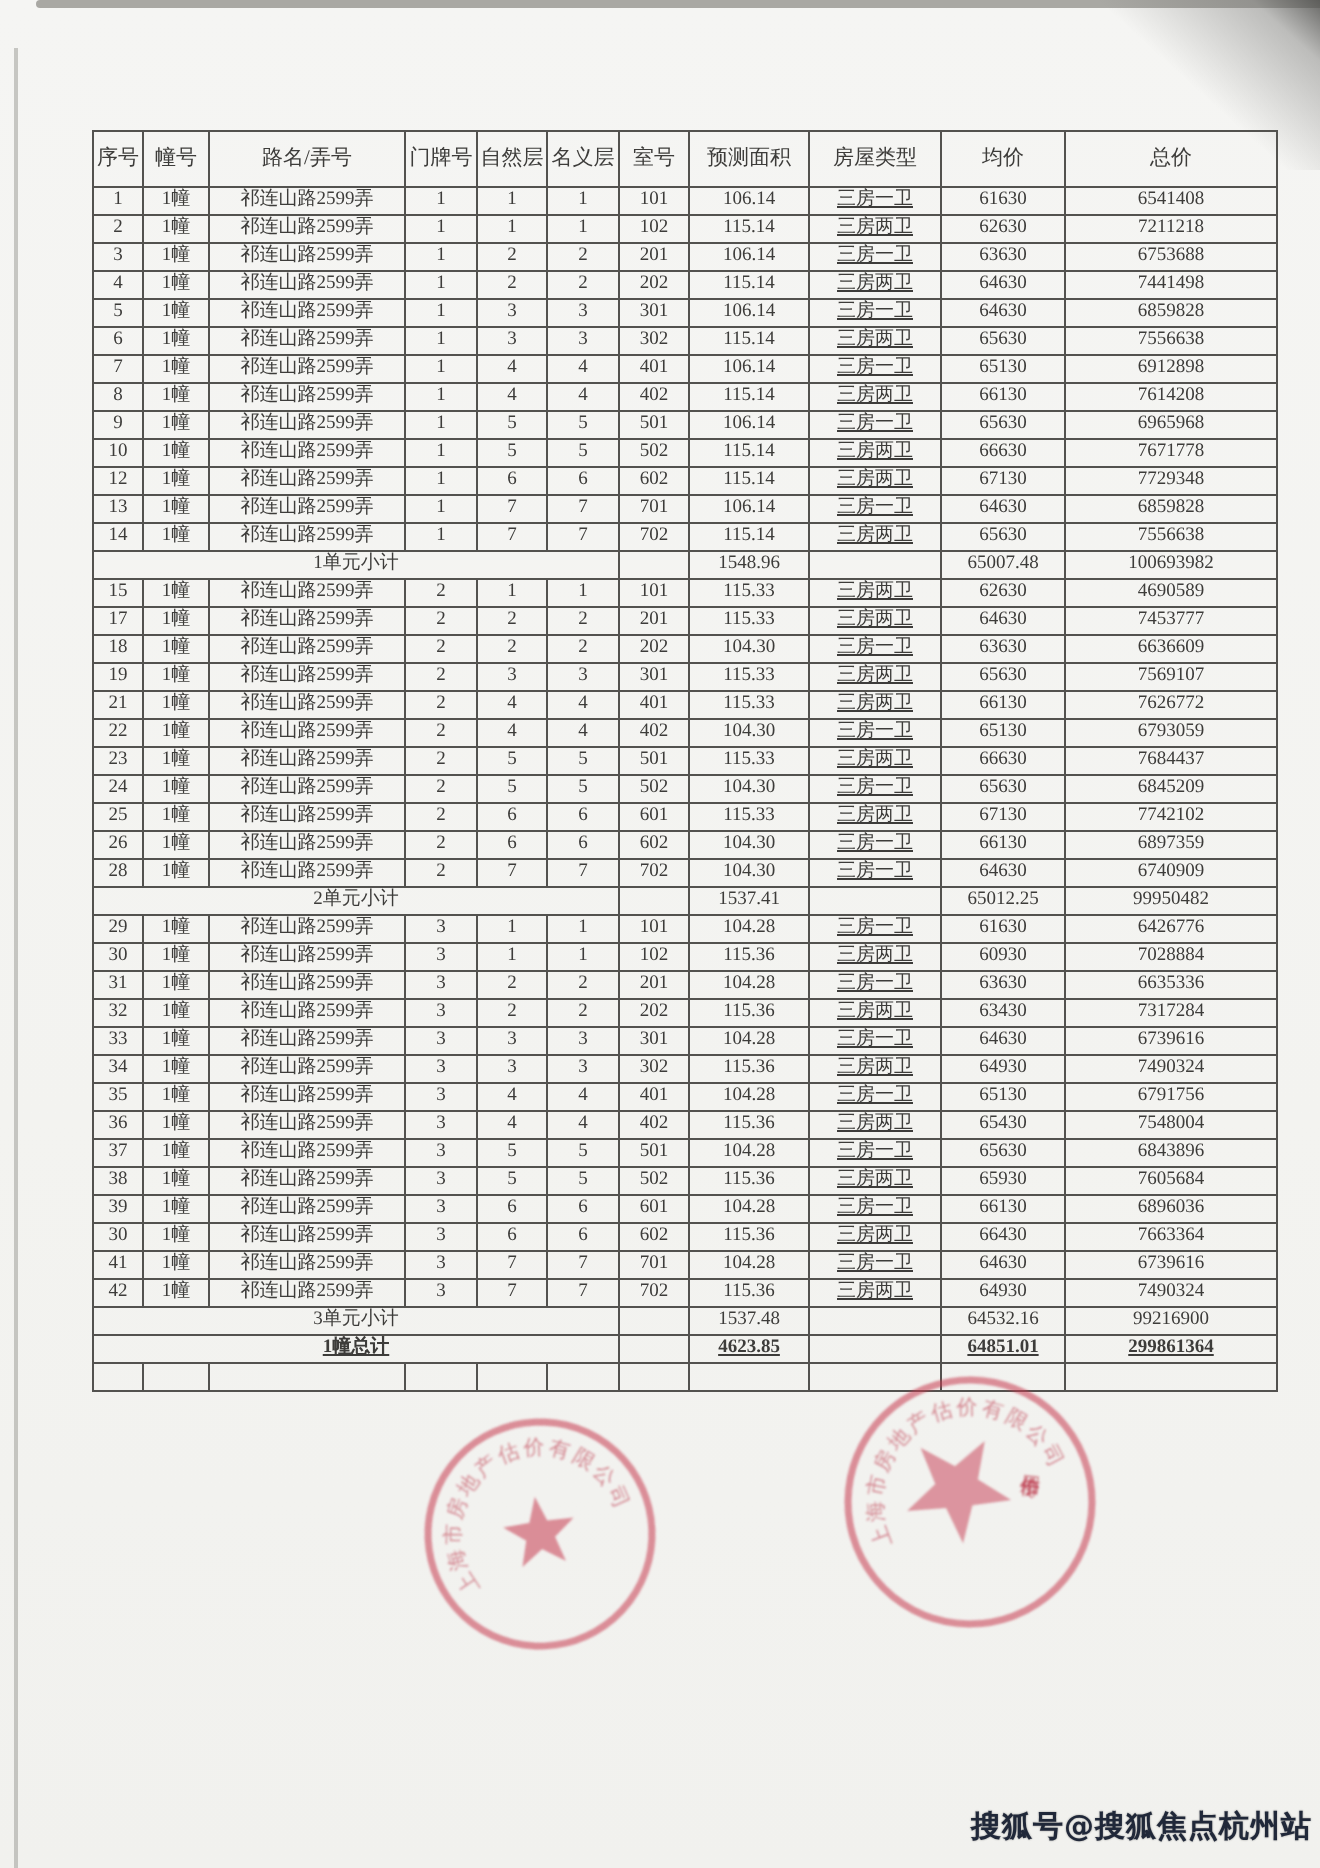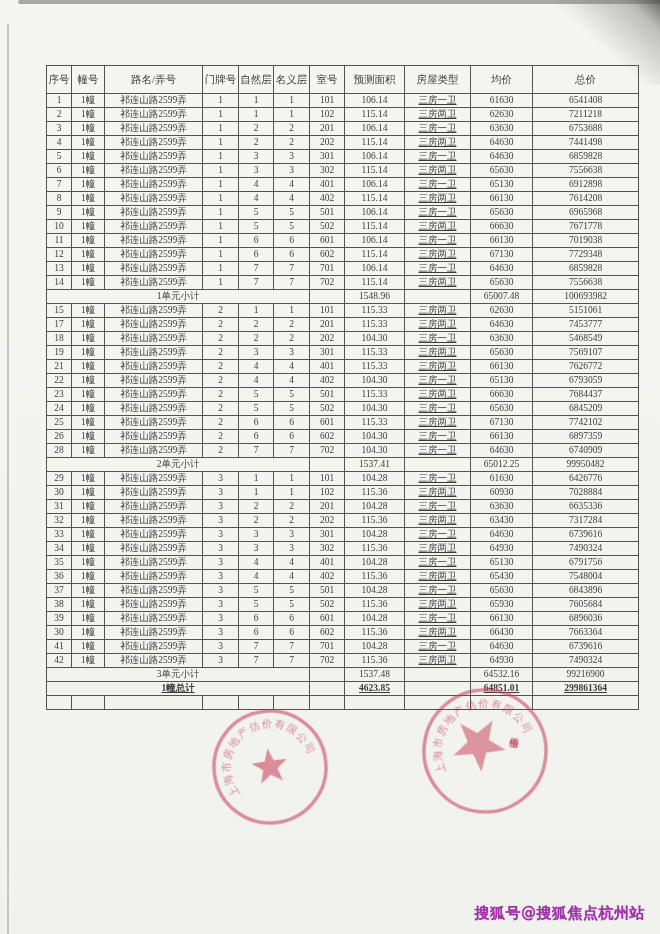--- a/index.html
+++ b/index.html
@@ -36,24 +36,24 @@
     font-size:9.5px; line-height:13px; height:13px;
     white-space:nowrap; overflow:hidden;
   }
   table.price th {
     height:27px; line-height:27px; font-size:10.5px; font-weight:normal;
   }
   td.housetype { text-decoration:underline; text-underline-offset:1px; }
   tr.total-row td { font-weight:bold;text-decoration:underline; }
   .stamp-layer { position:absolute; left:0; top:0; pointer-events:none; }
   .watermark {
-    position:absolute; right:15px; top:904px;
+    position:absolute; right:4px; top:904px;
     font-family:"DejaVu Sans","Liberation Sans",sans-serif;
     font-weight:bold; font-size:15px; letter-spacing:.5px;
-    color:#a21caf; opacity:.92;
+    color:#0f172a; opacity:.92;
     text-shadow:0 0 1px rgba(60,60,60,.6);
   }
 </style>
 </head>
 <body>
 
 <div class="paper"></div>
 <div class="edge-top"></div>
 <div class="edge-left"></div>
 <div class="corner-shade"></div>
@@ -212,33 +212,20 @@
         <td>1</td>
         <td>5</td>
         <td>5</td>
         <td>502</td>
         <td>115.14</td>
         <td class="housetype">三房两卫</td>
         <td>66630</td>
         <td>7671778</td>
       </tr>
       <tr>
-        <td>11</td>
-        <td>1幢</td>
-        <td>祁连山路2599弄</td>
-        <td>1</td>
-        <td>6</td>
-        <td>6</td>
-        <td>601</td>
-        <td>106.14</td>
-        <td class="housetype">三房一卫</td>
-        <td>66130</td>
-        <td>7019038</td>
-      </tr>
-      <tr>
         <td>12</td>
         <td>1幢</td>
         <td>祁连山路2599弄</td>
         <td>1</td>
         <td>6</td>
         <td>6</td>
         <td>602</td>
         <td>115.14</td>
         <td class="housetype">三房两卫</td>
         <td>67130</td>
@@ -282,21 +269,21 @@
         <td>15</td>
         <td>1幢</td>
         <td>祁连山路2599弄</td>
         <td>2</td>
         <td>1</td>
         <td>1</td>
         <td>101</td>
         <td>115.33</td>
         <td class="housetype">三房两卫</td>
         <td>62630</td>
-        <td>5151061</td>
+        <td>4690589</td>
       </tr>
       <tr>
         <td>17</td>
         <td>1幢</td>
         <td>祁连山路2599弄</td>
         <td>2</td>
         <td>2</td>
         <td>2</td>
         <td>201</td>
         <td>115.33</td>
@@ -308,21 +295,21 @@
         <td>18</td>
         <td>1幢</td>
         <td>祁连山路2599弄</td>
         <td>2</td>
         <td>2</td>
         <td>2</td>
         <td>202</td>
         <td>104.30</td>
         <td class="housetype">三房一卫</td>
         <td>63630</td>
-        <td>5468549</td>
+        <td>6636609</td>
       </tr>
       <tr>
         <td>19</td>
         <td>1幢</td>
         <td>祁连山路2599弄</td>
         <td>2</td>
         <td>3</td>
         <td>3</td>
         <td>301</td>
         <td>115.33</td>

